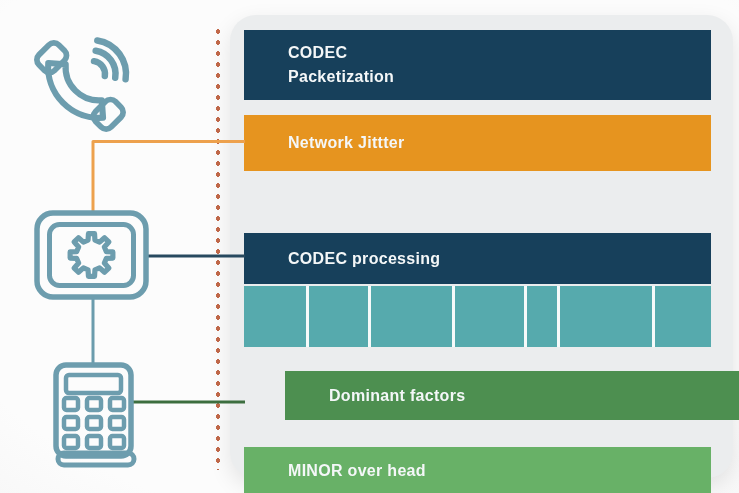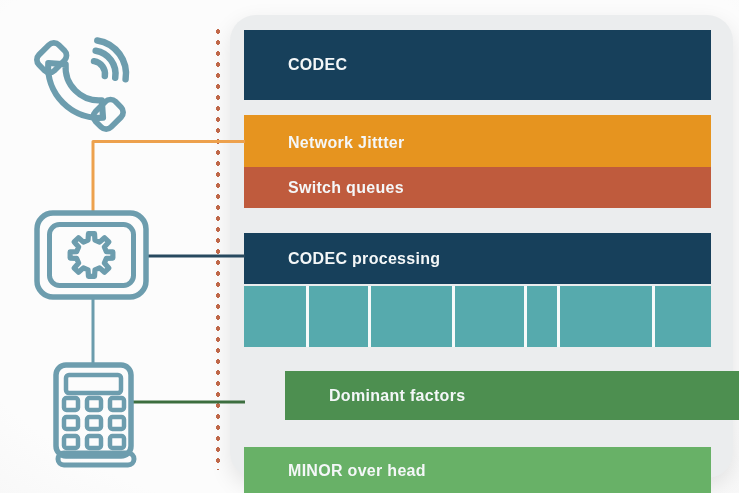--- a/index.html
+++ b/index.html
@@ -41,29 +41,27 @@
 </style>
 </head>
 <body>
 
 <div class="dotted-line"></div>
 
 <div class="panel">
 
   <div class="bar bar-codec" style="background-color: rgb(23, 64, 91); color: rgb(244, 247, 248);">
     <span>CODEC</span>
+    <span>Packetization</span>
   </div>
 
   <div class="bar bar-jitter" style="background-color: rgb(230, 148, 31); color: rgb(244, 247, 248);">
     <span>Network Jittter</span>
   </div>
 
-  <div class="bar bar-switch" style="background-color: rgb(191, 91, 61); color: rgb(244, 247, 248);">
-    <span>Switch queues</span>
-  </div>
 
   <div class="bar bar-srtp" style="background-color: rgb(23, 64, 91); color: rgb(244, 247, 248);">
     <span>CODEC processing</span>
   </div>
 
   <div class="segment-bar">
     <span style="flex-grow: 64; background-color: rgb(86, 170, 173);"></span>
     <span style="flex-grow: 62; background-color: rgb(86, 170, 173);"></span>
     <span style="flex-grow: 84; background-color: rgb(86, 170, 173);"></span>
     <span style="flex-grow: 72; background-color: rgb(86, 170, 173);"></span>

